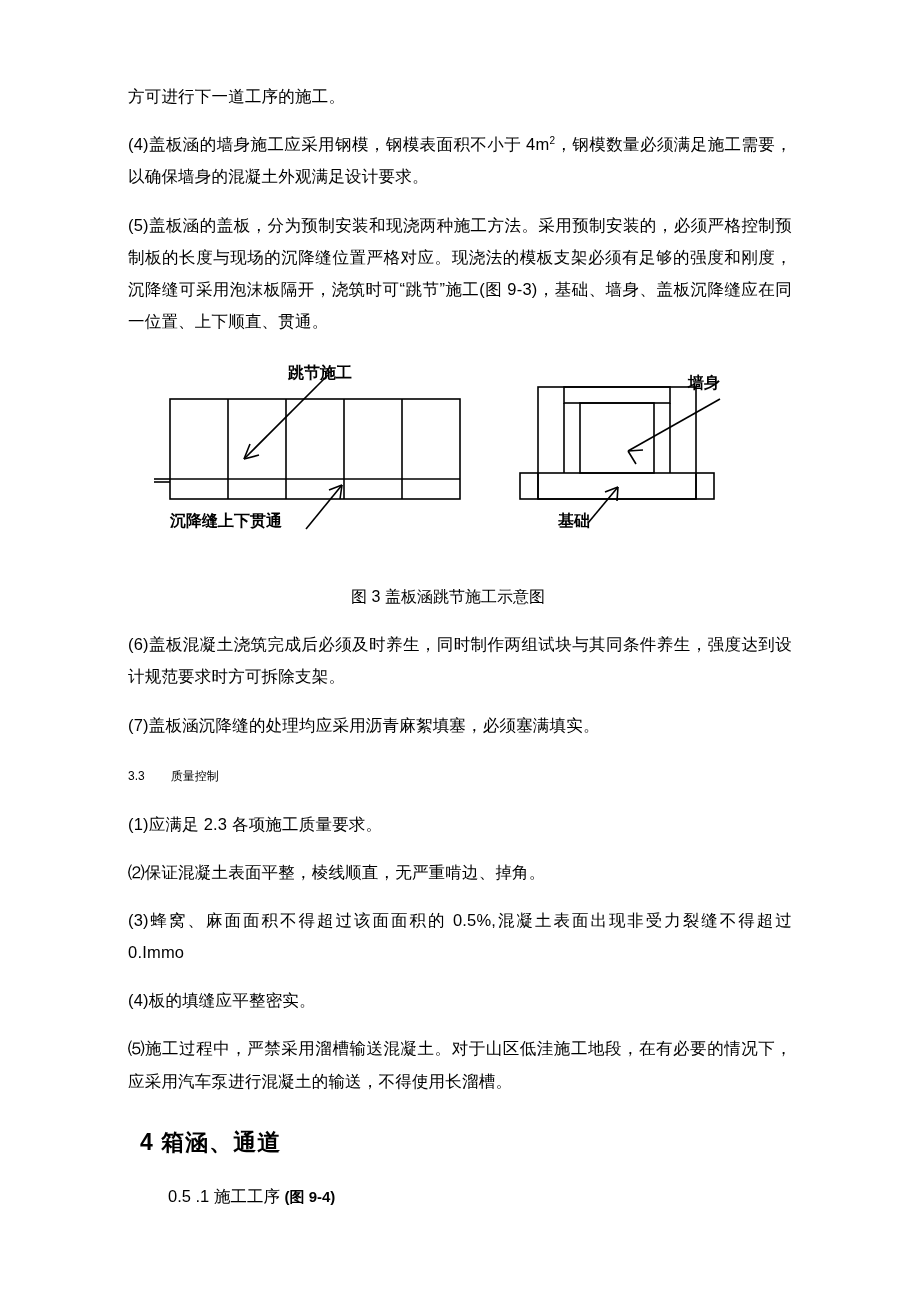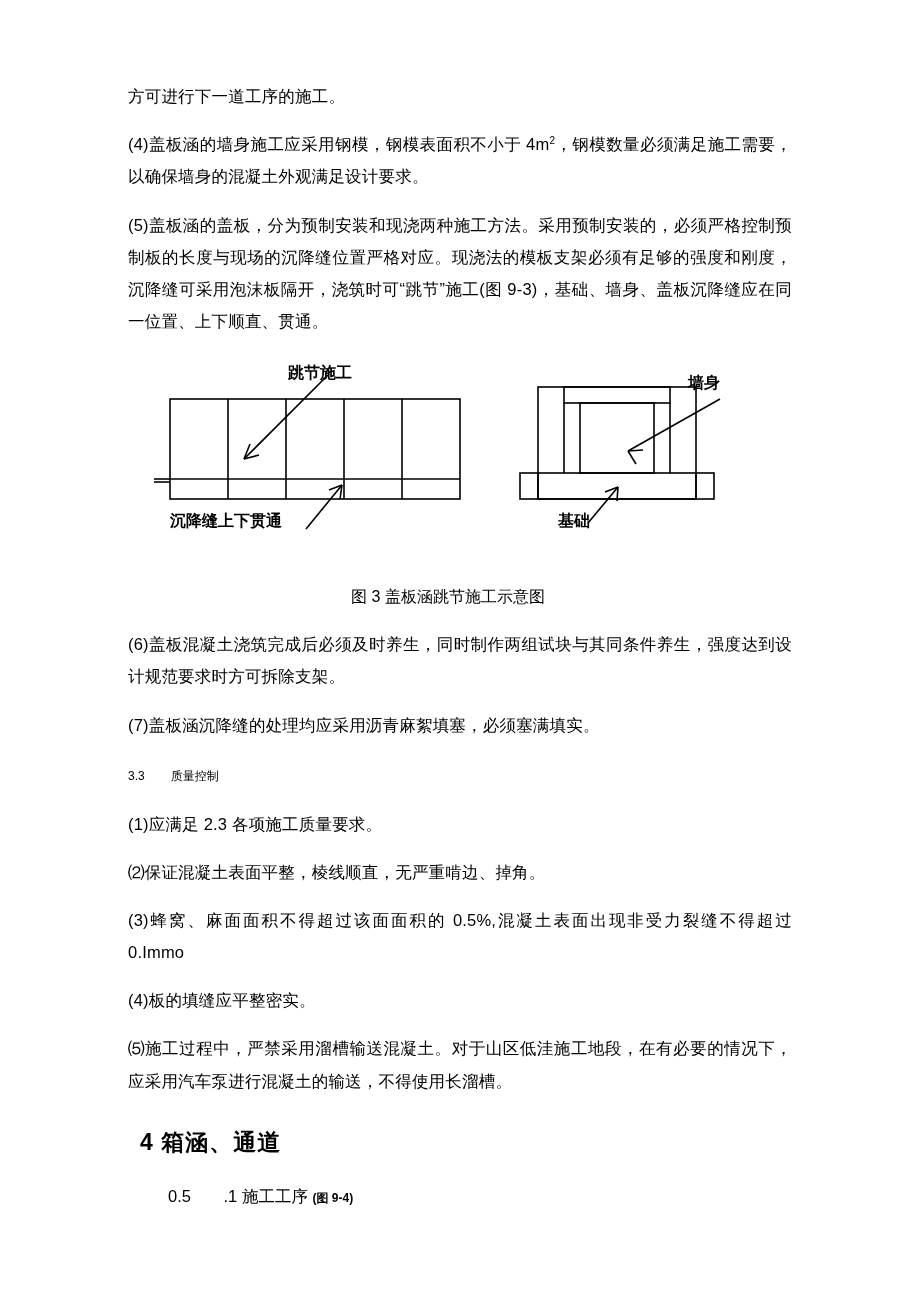--- a/index.html
+++ b/index.html
@@ -49,21 +49,21 @@
     font-weight: bold;
     margin: 30px 0 20px 12px;
     letter-spacing: 1px;
   }
   .heading-figure {
     font-size: 16.5px;
     margin: 28px 0 0 0;
     padding-left: 40px;
   }
   .heading-figure .small {
-    font-size: 12px;
+    font-size: 15px;
     font-weight: bold;
   }
   .fig-caption {
     text-align: center;
     font-size: 16px;
     margin-top: 6px;
     margin-bottom: 20px;
     padding-right: 24px;
   }
   
@@ -159,17 +159,17 @@
   <p class="para">(1)应满足 2.3 各项施工质量要求。</p>
   <p class="para">⑵保证混凝土表面平整，棱线顺直，无严重啃边、掉角。</p>
   <p class="para">(3)蜂窝、麻面面积不得超过该面面积的 0.5%,混凝土表面出现非受力裂缝不得超过 0.Immo</p>
   <p class="para">(4)板的填缝应平整密实。</p>
   <p class="para">⑸施工过程中，严禁采用溜槽输送混凝土。对于山区低洼施工地段，在有必要的情况下，应采用汽车泵进行混凝土的输送，不得使用长溜槽。</p>
 
   <h1 class="heading-main">4 箱涵、通道</h1>
 
   <div class="heading-figure">
     <span>0.5</span>
-    <span style="margin-left:28px">.1 施工工序</span>
+    <span style="">.1 施工工序</span>
     <span class="small">(图 9-4)</span>
   </div>
 
 </div>
 
 </body></html>

